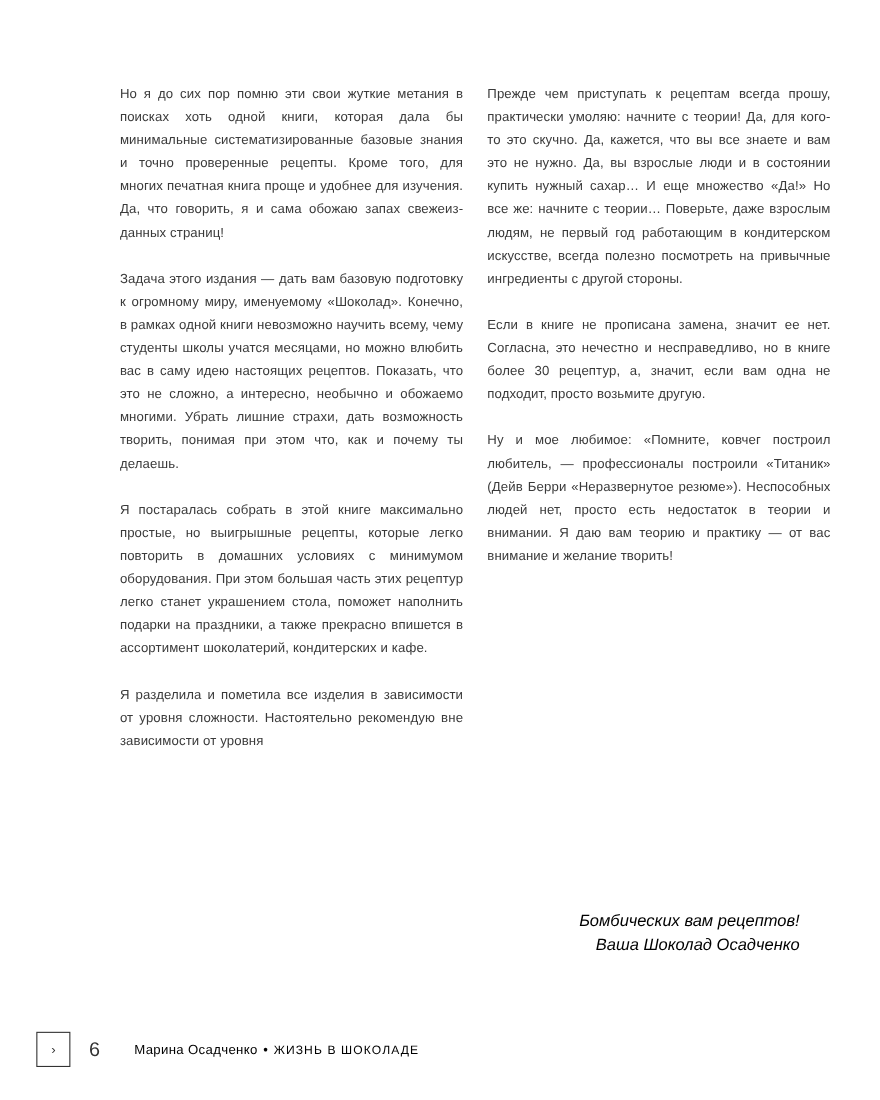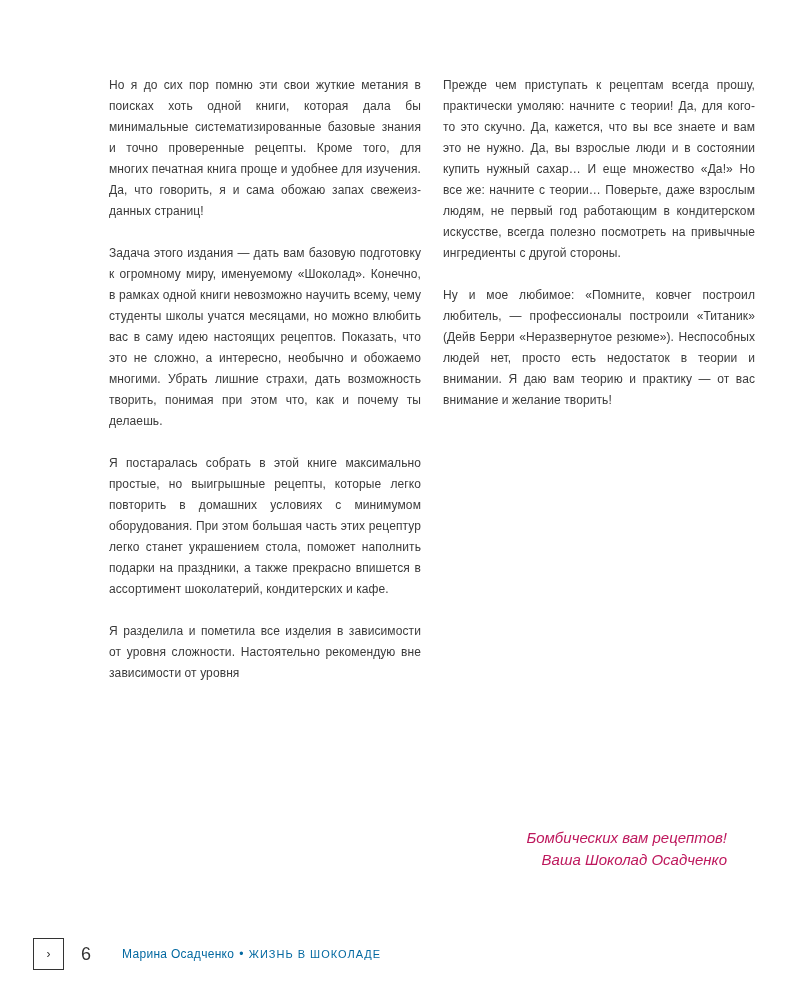--- a/index.html
+++ b/index.html
@@ -45,21 +45,21 @@
       margin-bottom: 0;
     }
     .signature {
       position: absolute;
       top: 827px;
       right: 73px;
       text-align: right;
       font-style: italic;
       font-size: 15px;
       line-height: 22px;
-      color: #be185d;
+      color: #000000;
     }
     .signature div { white-space: nowrap; }
     .footer {
       position: absolute;
       top: 937px;
       left: 33px;
       height: 34px;
       display: flex;
       align-items: center;
     }
@@ -77,21 +77,21 @@
     }
     .page-number {
       margin-left: 17px;
       font-size: 18px;
       color: #333;
       width: 22px;
     }
     .running-head {
       margin-left: 19px;
       font-size: 12px;
-      color: #0369a1;
+      color: #000000;
       letter-spacing: 0.3px;
     }
     .running-head .sep {
       margin: 0 5px;
     }
     .running-head .book-title {
       font-size: 11px;
       letter-spacing: 1px;
       text-transform: uppercase;
     }
@@ -103,20 +103,21 @@
 
   <div class="column col-left">
     <p>Но я до сих пор помню эти свои жуткие ме­тания в поисках хоть одной книги, которая дала бы минимальные систематизирован­ные базовые знания и точно проверенные рецепты. Кроме того, для многих печатная книга проще и удобнее для изучения. Да, что говорить, я и сама обожаю запах свежеиз­данных страниц!</p>
     <p>Задача этого издания — дать вам базовую подготовку к огромному миру, именуемому «Шоколад». Конечно, в рамках одной книги невозможно научить всему, чему студенты школы учатся месяцами, но можно влюбить вас в саму идею настоящих рецептов. По­казать, что это не сложно, а интересно, нео­бычно и обожаемо многими. Убрать лишние страхи, дать возможность творить, понимая при этом что, как и почему ты делаешь.</p>
     <p>Я постаралась собрать в этой книге макси­мально простые, но выигрышные рецепты, которые легко повторить в домашних усло­виях с минимумом оборудования. При этом большая часть этих рецептур легко станет украшением стола, поможет наполнить по­дарки на праздники, а также прекрасно впишется в ассортимент шоколатерий, кон­дитерских и кафе.</p>
     <p class="last-in-col">Я разделила и пометила все изделия в зави­симости от уровня сложности. Настоятель­но рекомендую вне зависимости от уровня</p>
   </div>
 
   <div class="column col-right">
     <p>Прежде чем приступать к рецептам всегда прошу, практически умоляю: начните с тео­рии! Да, для кого-то это скучно. Да, кажет­ся, что вы все знаете и вам это не нужно. Да, вы взрослые люди и в состоянии купить нужный сахар… И еще множество «Да!» Но все же: начните с теории… Поверьте, даже взрослым людям, не первый год рабо­тающим в кондитерском искусстве, всегда полезно посмотреть на привычные ингреди­енты с другой стороны.</p>
+    <p>Если в книге не прописана замена, значит ее нет. Согласна, это нечестно и несправед­ливо, но в книге более 30 рецептур, а, зна­чит, если вам одна не подходит, просто возь­мите другую.</p>
     <p class="last-in-col">Ну и мое любимое: «Помните, ковчег по­строил любитель, — профессионалы постро­или «Титаник» (Дейв Берри «Неразвернутое резюме»). Неспособных людей нет, просто есть недостаток в теории и внимании. Я даю вам теорию и практику — от вас внимание и желание творить!</p>
   </div>
 
   <div class="signature">
     <div>Бомбических вам рецептов!</div>
     <div>Ваша Шоколад Осадченко</div>
   </div>
 
   <div class="footer">
     <div class="nav-box">

